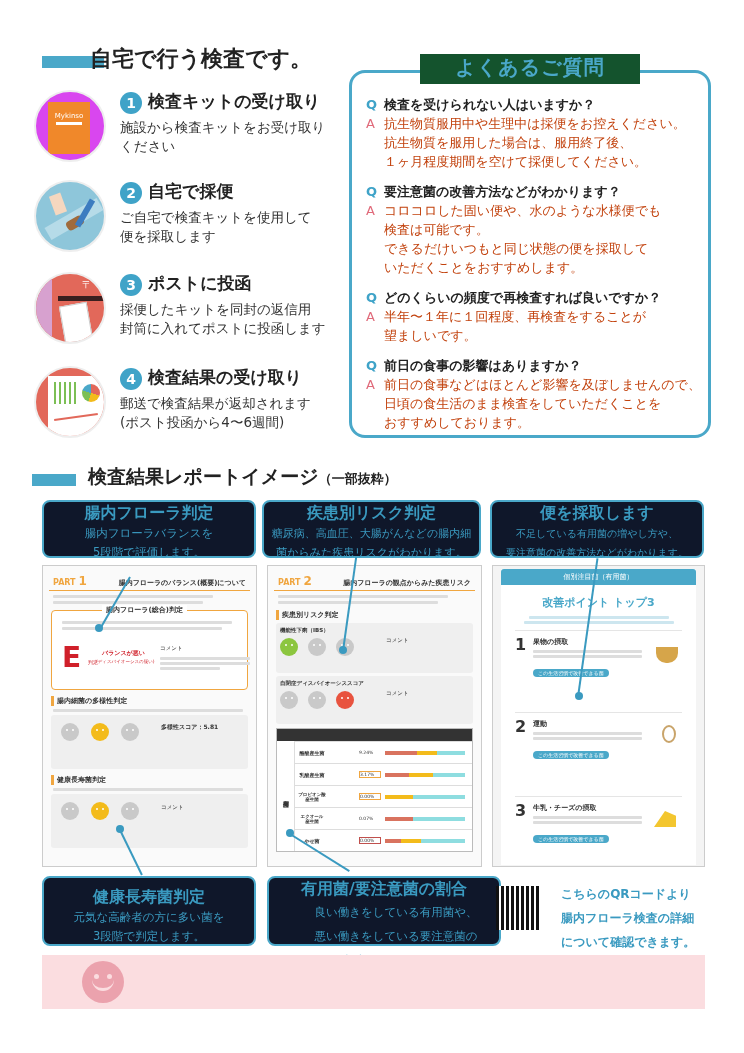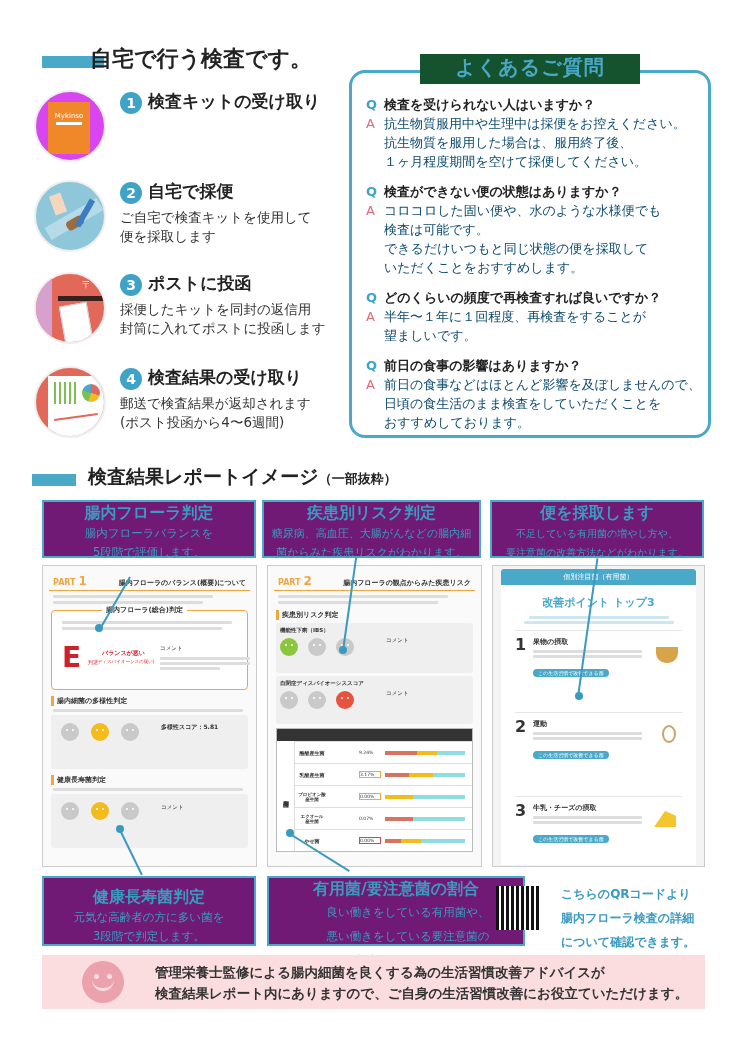--- a/index.html
+++ b/index.html
@@ -19,24 +19,24 @@
   
   .faq-box { position: absolute; left: 349px; top: 70px; width: 362px; height: 368px; border: 3px solid #4aa8c9; border-radius: 16px; }
   .faq-title-wrap { position: absolute; left: 420px; top: 54px; width: 220px; height: 30px; background: #14532d; text-align: center; }
   .faq-title { font-size: 20px; font-weight: bold; color: #4aa8c9; letter-spacing: 1px; }
   .faq-list { position: absolute; left: 366px; top: 95px; width: 340px; }
   .faq-item { margin-bottom: 11px; }
   .faq-q, .faq-a { display: flex; font-size: 13px; line-height: 19px; }
   .faq-q { font-weight: bold; color: #222; }
   .faq-q .mark { color: #3fa3c8; width: 18px; flex: none; font-weight: bold; }
   .faq-a .mark { color: #e06a7a; width: 18px; flex: none; }
-  .faq-a .txt { white-space: pre-line; color: #0c4a6e; }
-
-  
-  .callout { position: absolute; border: 2px solid #4aa8c9; border-radius: 0; background: #701a75; text-align: center; }
+  .faq-a .txt { white-space: pre-line; color: #c2410c; }
+
+  
+  .callout { position: absolute; border: 2px solid #4aa8c9; border-radius: 8px; background: #0f172a; text-align: center; }
   .callout-title { color: #3a9ac0; font-weight: bold; font-size: 16px; line-height: 22px; }
   .callout-desc { color: #3a9ac0; font-size: 11.5px; line-height: 19px; white-space: pre-line; }
 
   
   .report { position: absolute; border: 1px solid #ccc; background: #fafafa; overflow: hidden; }
   .rp-head { display: flex; justify-content: space-between; align-items: baseline; border-bottom: 1.5px solid #f0a640; padding: 0 4px 2px; margin: 8px 6px 4px; text-align: right; }
   .rp-part { color: #f0a640; font-size: 8px; font-weight: bold; }
   .rp-part b { font-size: 12px; }
   .rp-ttl { font-size: 7px; font-weight: bold; color: #333; }
   .rp-line { height: 3px; background: #ddd; margin: 3px 10px; border-radius: 1px; }
@@ -84,20 +84,22 @@
 <div class="sec-title" style="left:90px; top:44px; font-size:22px;">自宅で行う検査です。</div>
 
 <div class="step" style="top:90px;">
   <div class="step-circle" style="background:#d946ef;">
     <div style="position:absolute;left:12px;top:10px;width:42px;height:52px;background:#f0882a;"></div>
     <div style="position:absolute;left:14px;top:20px;width:38px;text-align:center;color:#fff;font-size:7px;">Mykinso</div>
     <div style="position:absolute;left:20px;top:30px;width:26px;height:3px;background:#fff;"></div>
   </div>
   <div class="step-num">1</div>
   <div class="step-title">検査キットの受け取り</div>
+  <div class="step-desc">施設から検査キットをお受け取り
+ください</div>
 </div>
 
 <div class="step" style="top:180px;">
   <div class="step-circle" style="background:#8ec6da;">
     <div style="position:absolute;left:8px;top:30px;width:60px;height:14px;background:#b6dbe8;transform:rotate(-30deg);"></div>
     <div style="position:absolute;left:30px;top:36px;width:18px;height:10px;background:#a06b3c;border-radius:4px;transform:rotate(-30deg);"></div>
     <div style="position:absolute;left:46px;top:16px;width:6px;height:30px;background:#3c7cc0;transform:rotate(30deg);"></div>
     <div style="position:absolute;left:16px;top:12px;width:12px;height:20px;background:#f5d7bf;transform:rotate(-20deg);"></div>
   </div>
   <div class="step-num">2</div>
@@ -145,21 +147,21 @@
     <div class="faq-a">
         <span class="mark">A</span>
         <span class="txt">抗生物質服用中や生理中は採便をお控えください。
 抗生物質を服用した場合は、服用終了後、
 １ヶ月程度期間を空けて採便してください。</span>
       </div>
   </div>
   <div class="faq-item">
     <div class="faq-q">
         <span class="mark">Q</span>
-        <span>検査ができない便の状態はありますか？</span>
+        <span>要注意菌の改善方法などがわかります？</span>
       </div>
     <div class="faq-a">
         <span class="mark">A</span>
         <span class="txt">コロコロした固い便や、水のような水様便でも
 検査は可能です。
 できるだけいつもと同じ状態の便を採取して
 いただくことをおすすめします。</span>
       </div>
   </div>
   <div class="faq-item">
@@ -365,21 +367,21 @@
 <div class="callout" style="left:490px; top:500px; width:214px; height:58px;">
   <div class="callout-title">便を採取します</div>
   <div class="callout-desc" style="font-size:10px;">不足している有用菌の増やし方や、
 要注意菌の改善方法などがわかります。</div>
 </div>
 <div class="callout" style="left:42px; top:876px; width:214px; height:70px; padding-top:8px;">
   <div class="callout-title">健康長寿菌判定</div>
   <div class="callout-desc">元気な高齢者の方に多い菌を
 3段階で判定します。</div>
 </div>
-<div class="callout" style="left:267px; top:876px; width:258px; height:70px;">
+<div class="callout" style="left:267px; top:876px; width:234px; height:70px;">
   <div class="callout-title">有用菌/要注意菌の割合</div>
   <div class="callout-desc" style="line-height:24px;margin-left:24px;">良い働きをしている有用菌や、
 悪い働きをしている要注意菌の
 割合がわかります。</div>
 </div>
 
 <div class="pointer-line" style="left:100px; top:628px; width:60px; transform:rotate(-60deg);"></div>
 <div class="pointer-dot" style="left:95px; top:624px;"></div>
 <div class="pointer-line" style="left:343px; top:650px; width:95px; transform:rotate(-82deg);"></div>
 <div class="pointer-dot" style="left:339px; top:646px;"></div>
@@ -394,15 +396,13 @@
 <div class="qr-text">こちらのQRコードより
 腸内フローラ検査の詳細
 について確認できます。</div>
 
 <div class="banner">
   <div class="banner-smile">
     <div style="position:absolute;left:12px;top:13px;width:5px;height:5px;border-radius:50%;background:#fbdde0;"></div>
     <div style="position:absolute;right:12px;top:13px;width:5px;height:5px;border-radius:50%;background:#fbdde0;"></div>
     <div style="position:absolute;left:10px;top:14px;width:22px;height:16px;border-bottom:3px solid #fbdde0;border-radius:0 0 12px 12px;"></div>
   </div>
-  <div class="banner-text">管理栄養士監修による腸内細菌を良くする為の生活習慣改善アドバイスが
-検査結果レポート内にありますので、ご自身の生活習慣改善にお役立ていただけます。</div>
 </div>
 
 </body></html>

